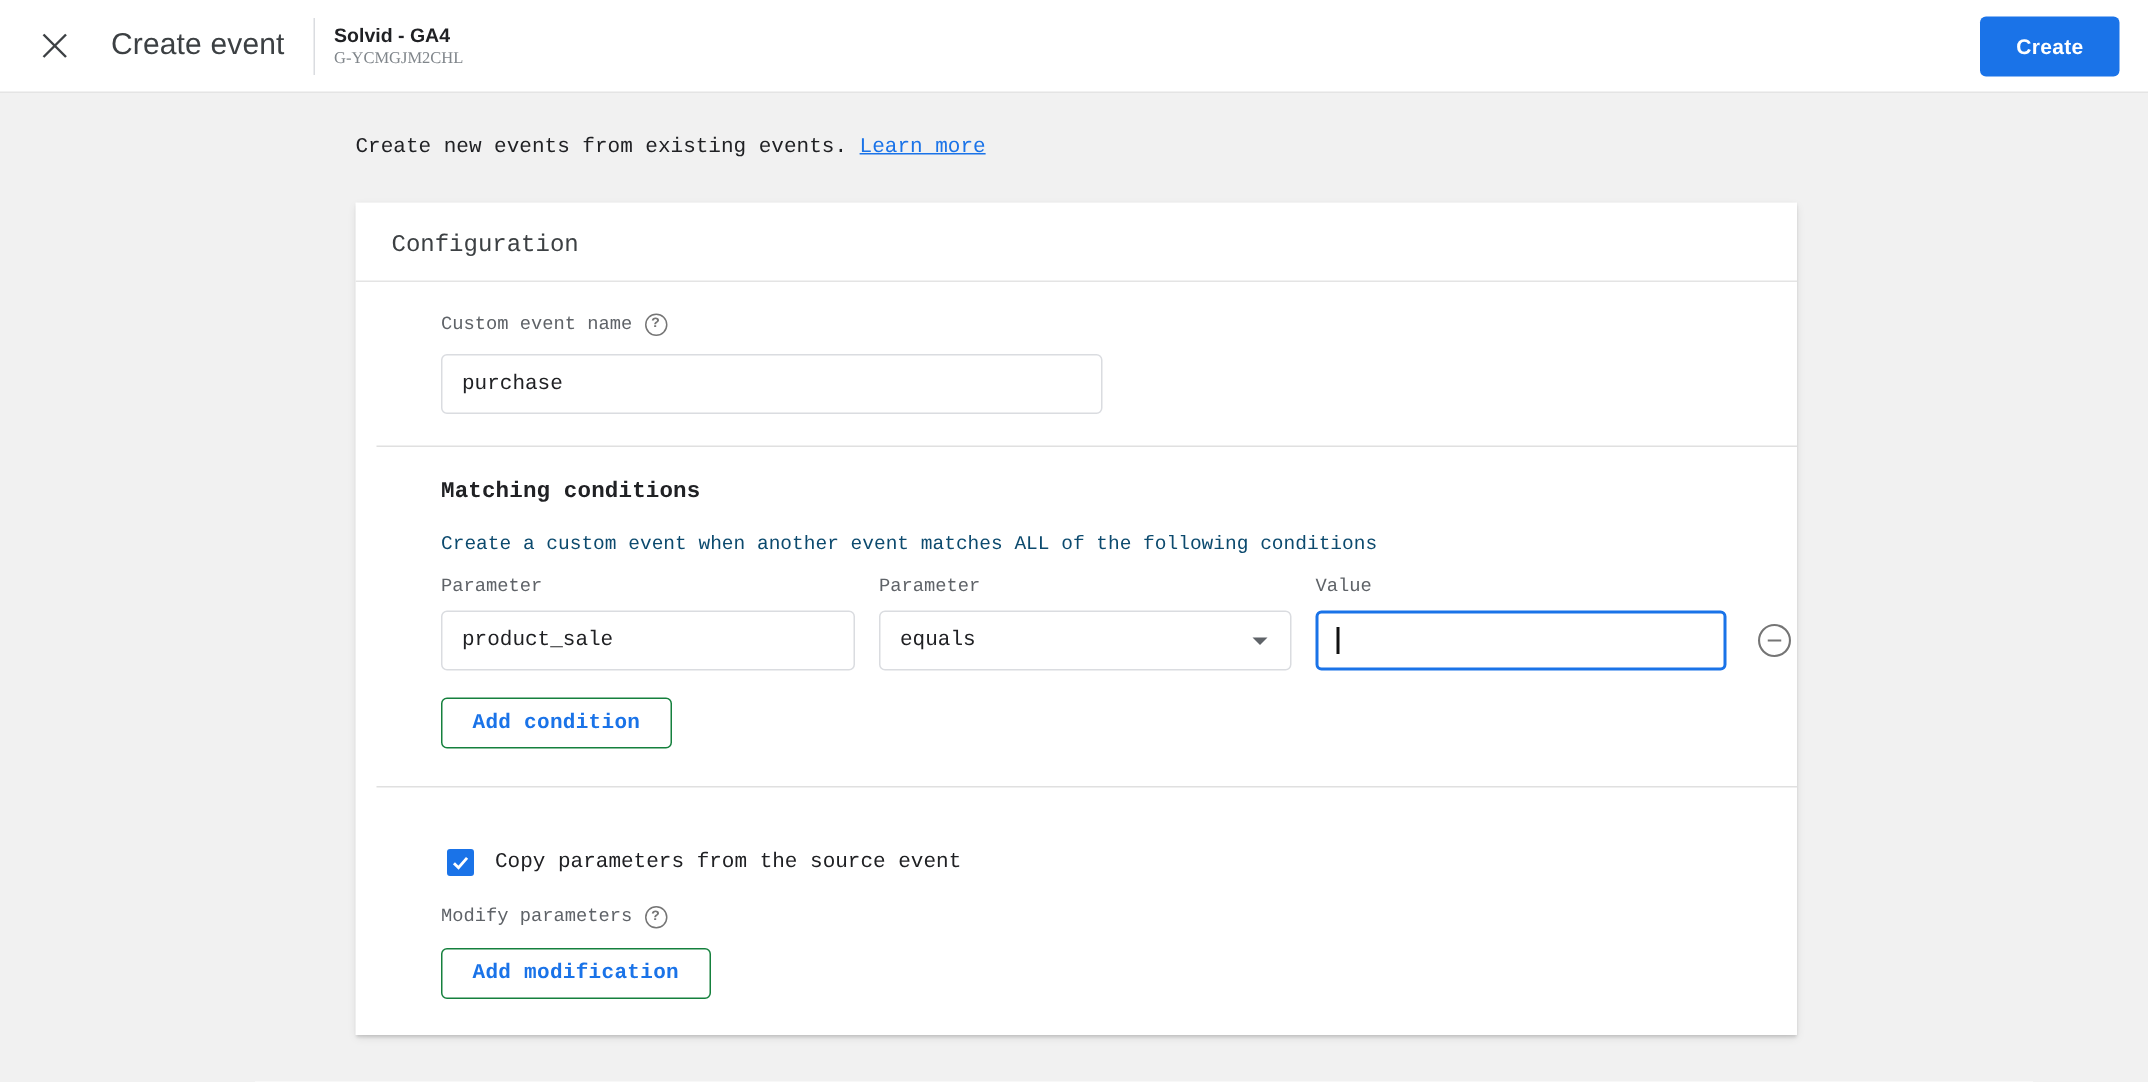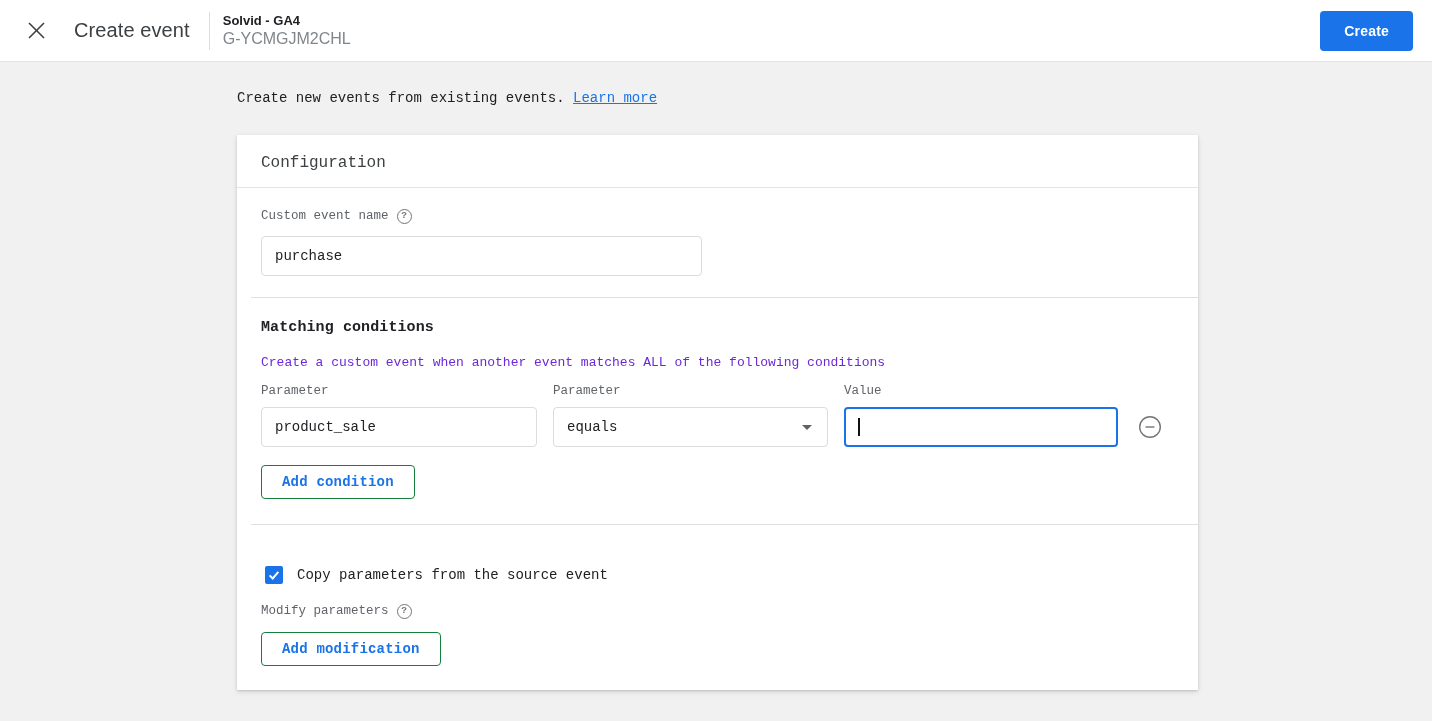--- a/index.html
+++ b/index.html
@@ -32,21 +32,21 @@
     letter-spacing: 0.1px;
     white-space: nowrap;
   }
   .bar-divider {
     width: 1px; height: 38px;
     background: #dadce0;
     margin-left: 19px;
   }
   .property { margin-left: 13px; line-height: 1; }
   .property-name { font-size: 13px; font-weight: 700; color: #202124; }
-  .property-id { font-size: 16px; color: #80868b; margin-top: 4px; }
+  .property-id { font-size: 11px; color: #80868b; margin-top: 4px; font-family: Liberation Serif, serif; }
   .bar-spacer { flex: 1; }
   .create-btn {
     background: #1a73e8;
     color: #ffffff;
     border: none;
     border-radius: 4px;
     height: 40px;
     padding: 0 24px;
     font-size: 14px;
     font-weight: 600;
@@ -76,21 +76,21 @@
     box-shadow: 0 1px 2px rgba(0,0,0,0.14), 0 2px 6px rgba(0,0,0,0.10);
     overflow: hidden;
   }
   .card-header {
     padding: 19px 24px 15px 24px;
     font-size: 16px;
     color: #3c4043;
     border-bottom: 1px solid #e4e4e4;
   }
 
-  .section { padding: 0 24px; }
+  .section { padding: 0 24px; margin-left: 33px; }
   .divider { height: 1px; background: #e0e0e0; margin-left: 14px; }
 
   .field-label {
     display: inline-flex;
     align-items: center;
     gap: 8px;
     font-size: 12.5px;
     color: #5f6368;
   }
   .help-icon {
@@ -140,21 +140,21 @@
   
   .sec-matching { padding-top: 21px; padding-bottom: 25px; }
   .section-heading {
     font-size: 15px;
     font-weight: 600;
     color: #202124;
     letter-spacing: 0.1px;
   }
   .section-desc {
     font-size: 13px;
-    color: #6d28d9;
+    color: #0c4a6e;
     margin-top: 19px;
   }
   .cond-labels, .cond-fields {
     display: grid;
     grid-template-columns: 276px 275px 274px 24px;
     column-gap: 16px;
     align-items: center;
   }
   .cond-labels { margin-top: 14px; }
   .cond-fields { margin-top: 9px; }

